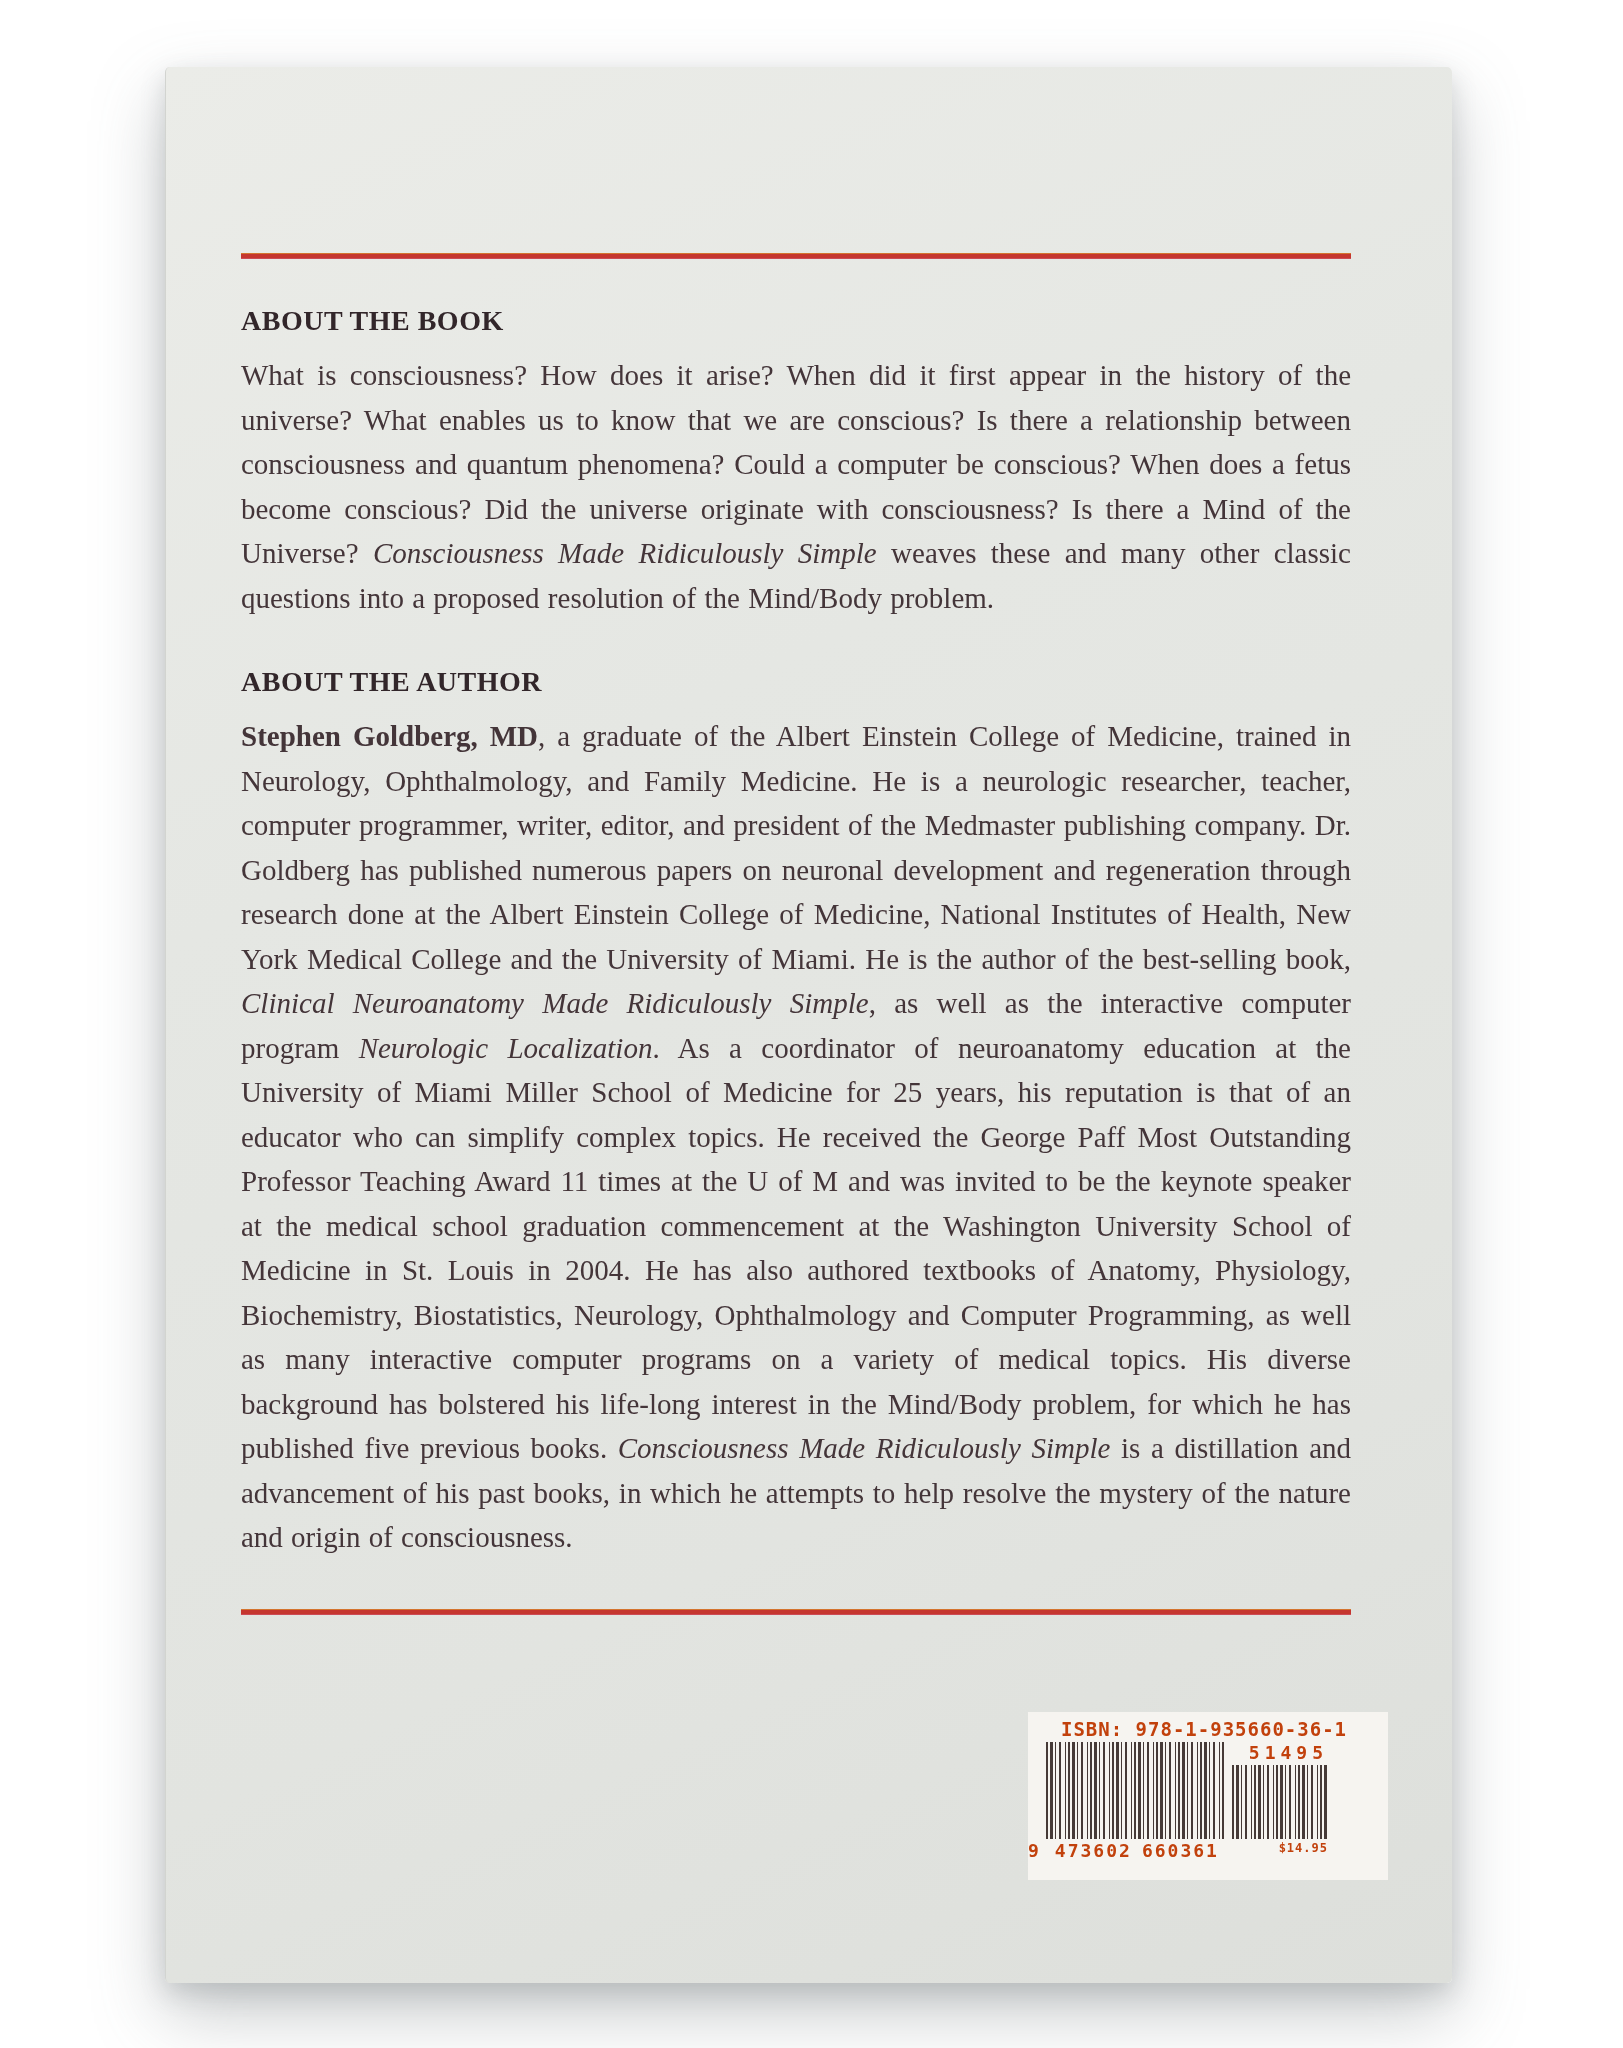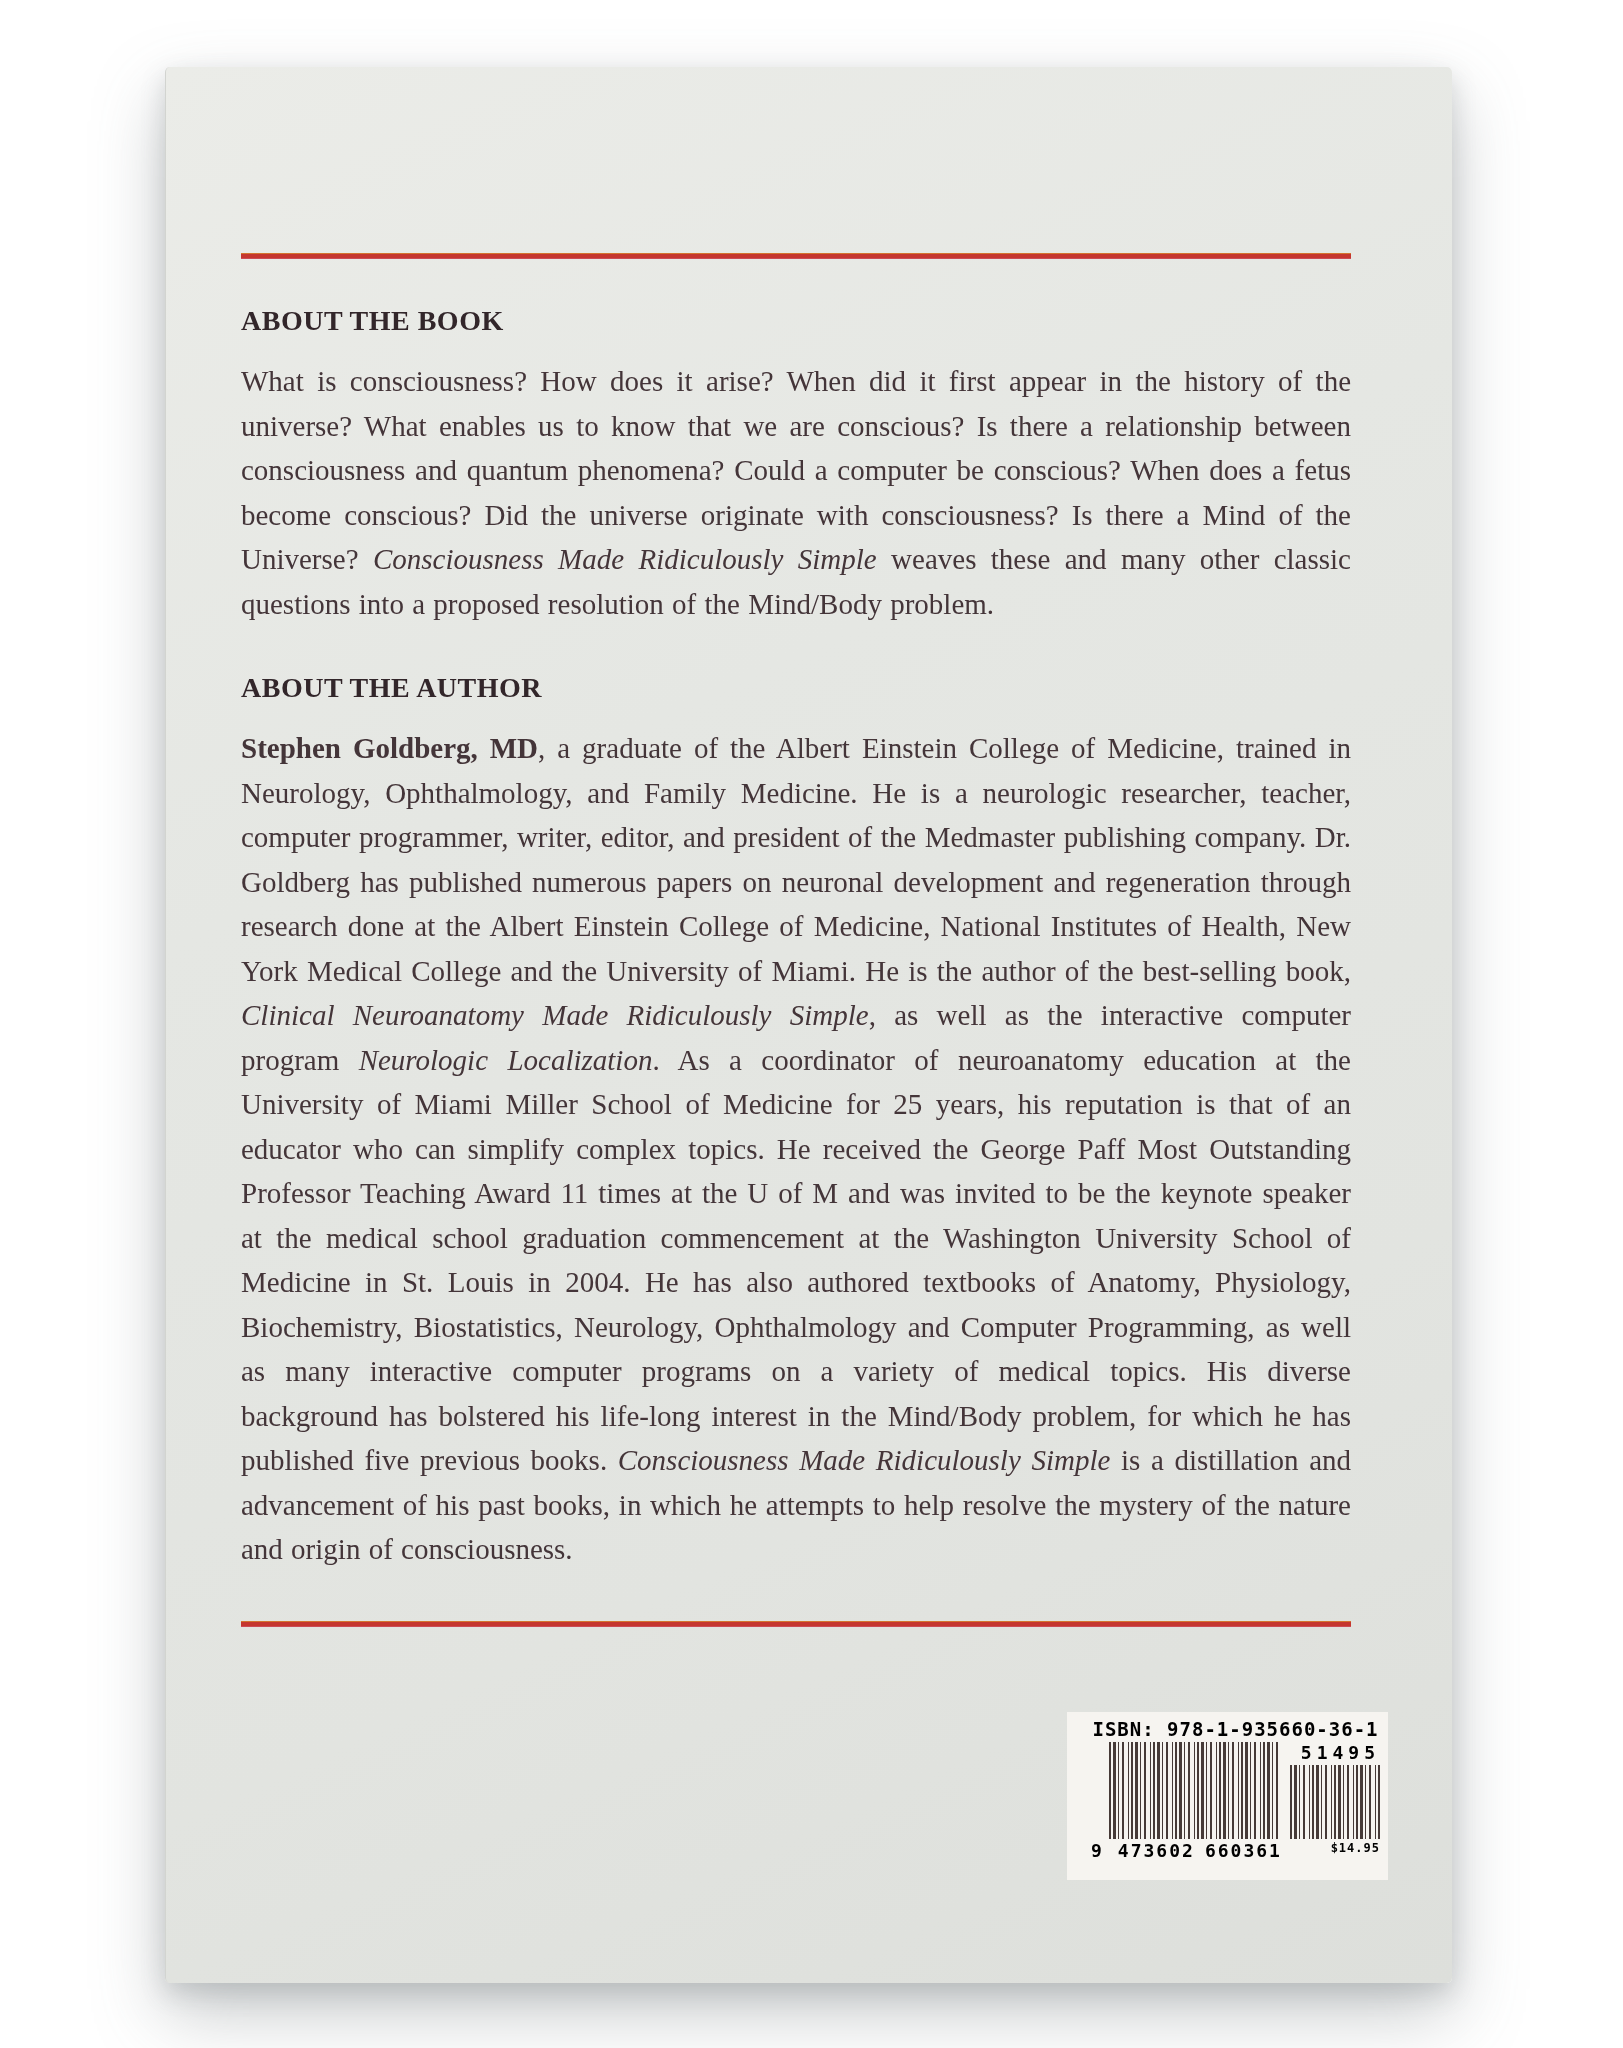--- a/index.html
+++ b/index.html
@@ -42,32 +42,32 @@
   p.body-text {
     margin-top: 38px;
     font-size: 29px;
     line-height: 44.5px;
     text-align: justify;
     color: #443539;
     word-spacing: 1px;
   }
   p.body-text .i { font-style: italic; }
   p.body-text .b { font-weight: bold; }
-  h2 + p.body-text { margin-top: 22px; }
+  h2 + p.body-text { margin-top: 16px; }
   .spacer-author { margin-top: 58px; }
 
   
   .bc-box {
     position: absolute;
     right: 64px; top: 1645px;
-    width: 321px; height: 168px;
+    width: 360px; height: 168px;
     background: #f6f4f0;
-    padding: 6px 8px 0 24px;
+    padding: 6px 8px 0 0;
     font-family: "DejaVu Sans Mono", monospace;
-    color: #000000;
+    color: #c2410c;
   }
   .bc-isbn {
     font-size: 19px;
     font-weight: bold;
     letter-spacing: 1px;
     white-space: nowrap;
     text-align: center;
   }
   .bc-body { display: flex; margin-top: 2px; }
   .bc-main { width: 196px; position: relative; }

